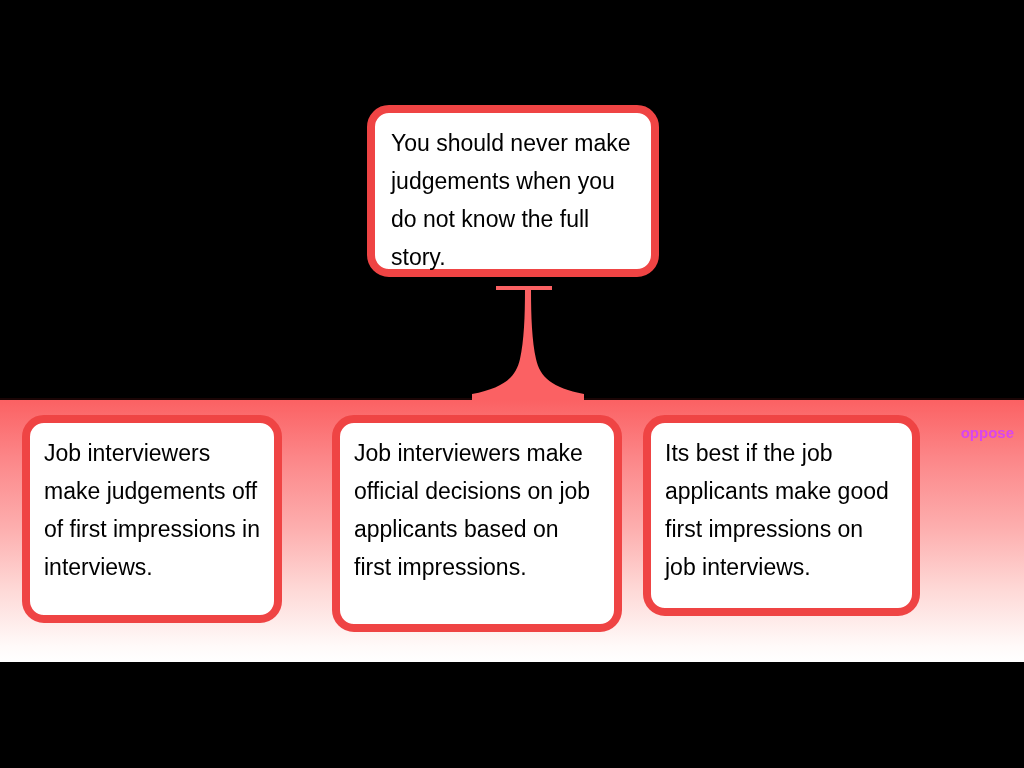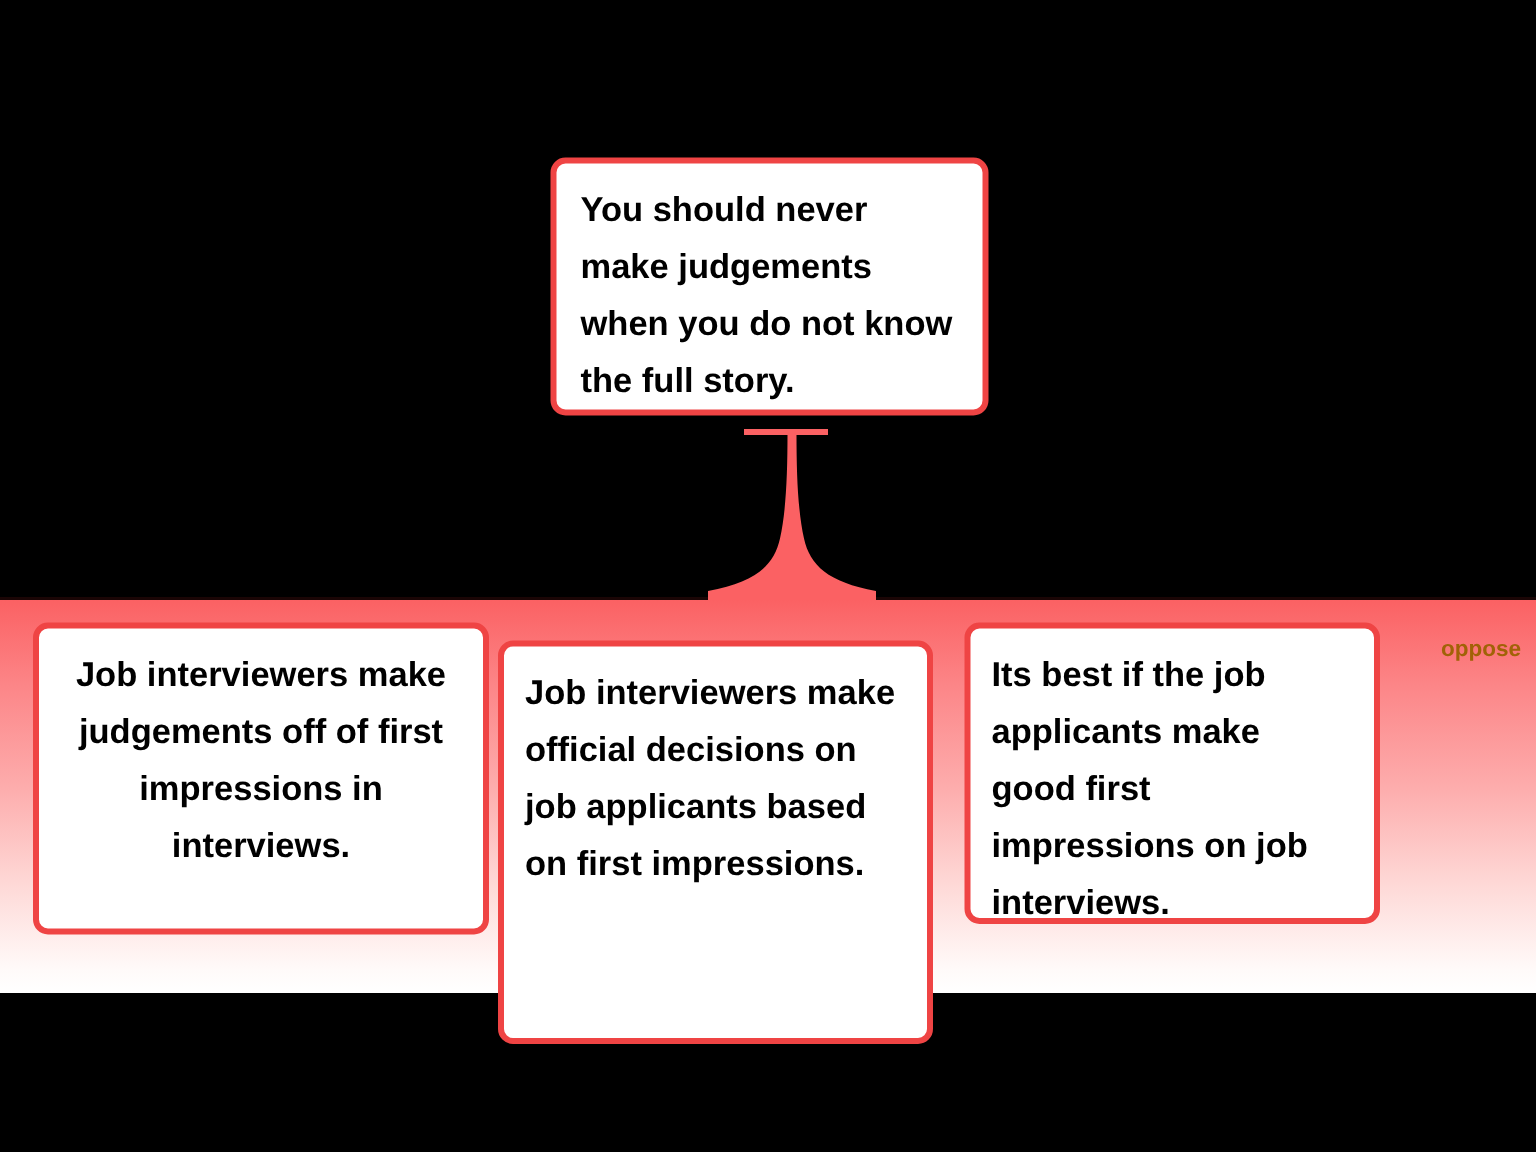--- a/index.html
+++ b/index.html
@@ -29,21 +29,21 @@
     height: 262px;
     background: linear-gradient(to bottom, #fb6163 0%, #fc8688 22%, #fdadad 48%, #fed8d6 72%, #fffaf9 94%, #ffffff 100%);
     border-top: 2px solid #1a0505;
   }
   .stance-label {
     position: absolute;
     right: 10px;
     top: 424px;
     font-size: 15px;
     font-weight: bold;
-    color: #a16207;
+    color: #d946ef;
     letter-spacing: 0px;
     white-space: nowrap;
   }
 
   
   .connector-wrap {
     position: absolute;
     left: 472px;
     top: 286px;
     width: 112px;
@@ -63,55 +63,52 @@
     left: 0;
     top: 3px;
     width: 112px;
     height: 111px;
   }
 
   
   .node {
     position: absolute;
     background: #ffffff;
-    border: 4px solid #ef4444;
-    border-radius: 10px;
+    border: 8px solid #ef4444;
+    border-radius: 22px;
     box-sizing: border-box;
     color: #000000;
     font-size: 23px;
     line-height: 38px;
     padding: 11px 14px 12px 14px;
-    font-weight: bold;
   }
 
   
   #claim-node {
     left: 367px;
     top: 105px;
     width: 292px;
     height: 172px;
     font-size: 23px;
     line-height: 38px;
     padding-left: 16px;
   }
 
   
   #arg-node-0 {
     left: 22px;
     top: 415px;
-    width: 304px;
+    width: 260px;
     height: 208px;
-    text-align: center;
   }
   #arg-node-1 {
     left: 332px;
     top: 415px;
     width: 290px;
-    height: 269px;
-    margin-top: 12px;
+    height: 217px;
   }
   #arg-node-2 {
     left: 643px;
     top: 415px;
     width: 277px;
     height: 201px;
   }
 </style>
 </head>
 <body>

